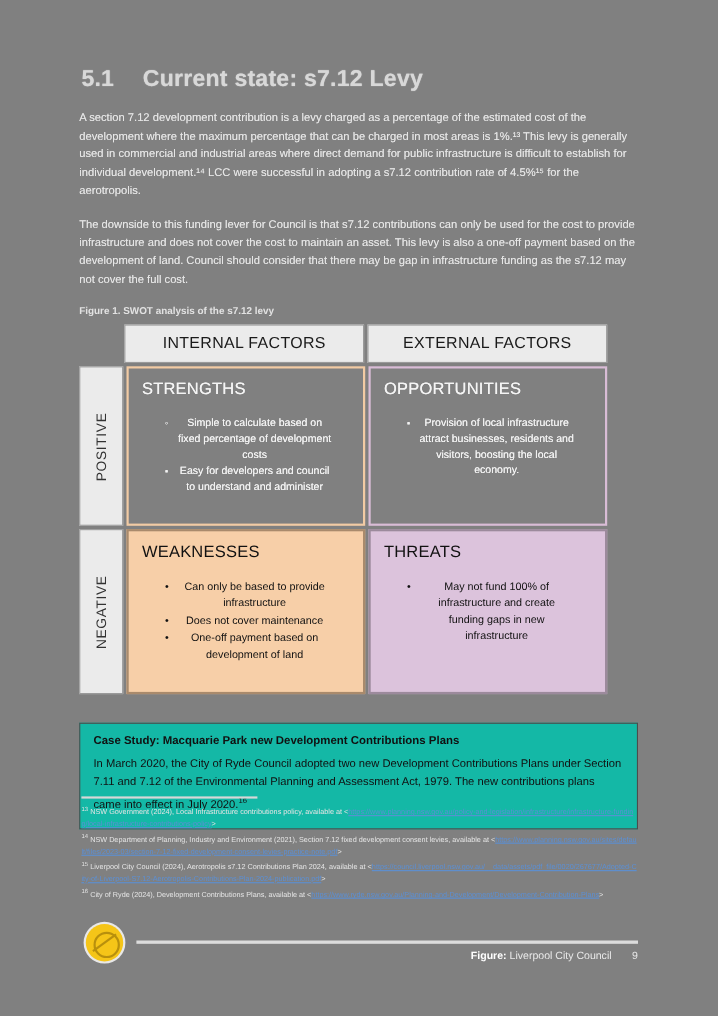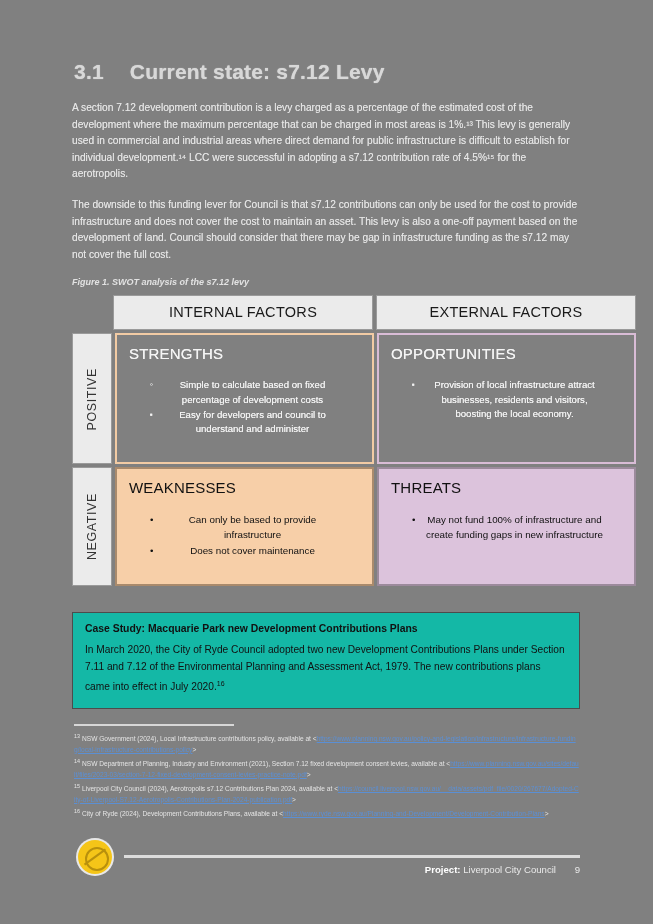--- a/index.html
+++ b/index.html
@@ -49,30 +49,29 @@
     font-size: 10.2px;
     line-height: 16.6px;
     color: #e6e6e6;
     margin: 0 0 14px 0;
     text-align: left;
     text-shadow: 0 0 .5px rgba(255,255,255,.5);
   }
 
   .figcap {
     font-size: 9px;
-    font-style: italic;
     font-weight: 700;
     color: #e2e2e2;
     margin: 2px 0 8px 0;
   }
 
   
   .swot {
     position: relative;
-    width: 564px;
+    width: 480px;
   }
   .swot-row {
     display: flex;
     gap: 3px;
     margin-bottom: 3px;
   }
   .axis-spacer { width: 38px; flex: 0 0 38px; }
 
   .col-head {
     flex: 1;
@@ -268,21 +267,21 @@
   .foot-page { margin-left: 16px; }
 </style>
 </head>
 <body>
 
 <div id="page">
 
   <div class="content">
 
     <div class="h-sec">
-      <span class="h-num">3.1</span>
+      <span class="h-num">5.1</span>
       <span>Current state: s7.12 Levy</span>
     </div>
 
     <p class="para">A section 7.12 development contribution is a levy charged as a percentage of the estimated cost of the development where the maximum percentage that can be charged in most areas is 1%.¹³ This levy is generally used in commercial and industrial areas where direct demand for public infrastructure is difficult to establish for individual development.¹⁴ LCC were successful in adopting a s7.12 contribution rate of 4.5%¹⁵ for the aerotropolis.</p>
     <p class="para">The downside to this funding lever for Council is that s7.12 contributions can only be used for the cost to provide infrastructure and does not cover the cost to maintain an asset. This levy is also a one-off payment based on the development of land. Council should consider that there may be gap in infrastructure funding as the s7.12 may not cover the full cost.</p>
 
     <div class="figcap">Figure 1. SWOT analysis of the s7.12 levy</div>
 
     <div class="swot">
 
@@ -316,20 +315,21 @@
       <div class="swot-row">
         <div class="side-label">
           <span>NEGATIVE</span>
         </div>
 
         <div class="quad weaknesses">
           <div class="quad-title">WEAKNESSES</div>
           <ul>
             <li>Can only be based to provide infrastructure</li>
             <li>Does not cover maintenance</li>
+            <li>One-off payment based on development of land</li>
           </ul>
         </div>
 
         <div class="quad threats">
           <div class="quad-title">THREATS</div>
           <ul>
             <li>May not fund 100% of infrastructure and create funding gaps in new infrastructure</li>
           </ul>
         </div>
       </div>
@@ -360,19 +360,19 @@
 
     <div class="note">
       <sup>16</sup><span>City of Ryde (2024), Development Contributions Plans, available at </span>&lt;<a class="lnk" href="#">https://www.ryde.nsw.gov.au/Planning-and-Development/Development-Contribution-Plans</a>&gt;
     </div>
   </div>
 
   <div class="footer">
     <div class="logo"></div>
     <div class="foot-rule"></div>
     <div class="foot-text">
-      <b>Project:</b>
+      <b>Figure:</b>
       <span>Liverpool City Council</span>
       <span class="foot-page">9</span>
     </div>
   </div>
 
 </div>
 
 </body></html>

